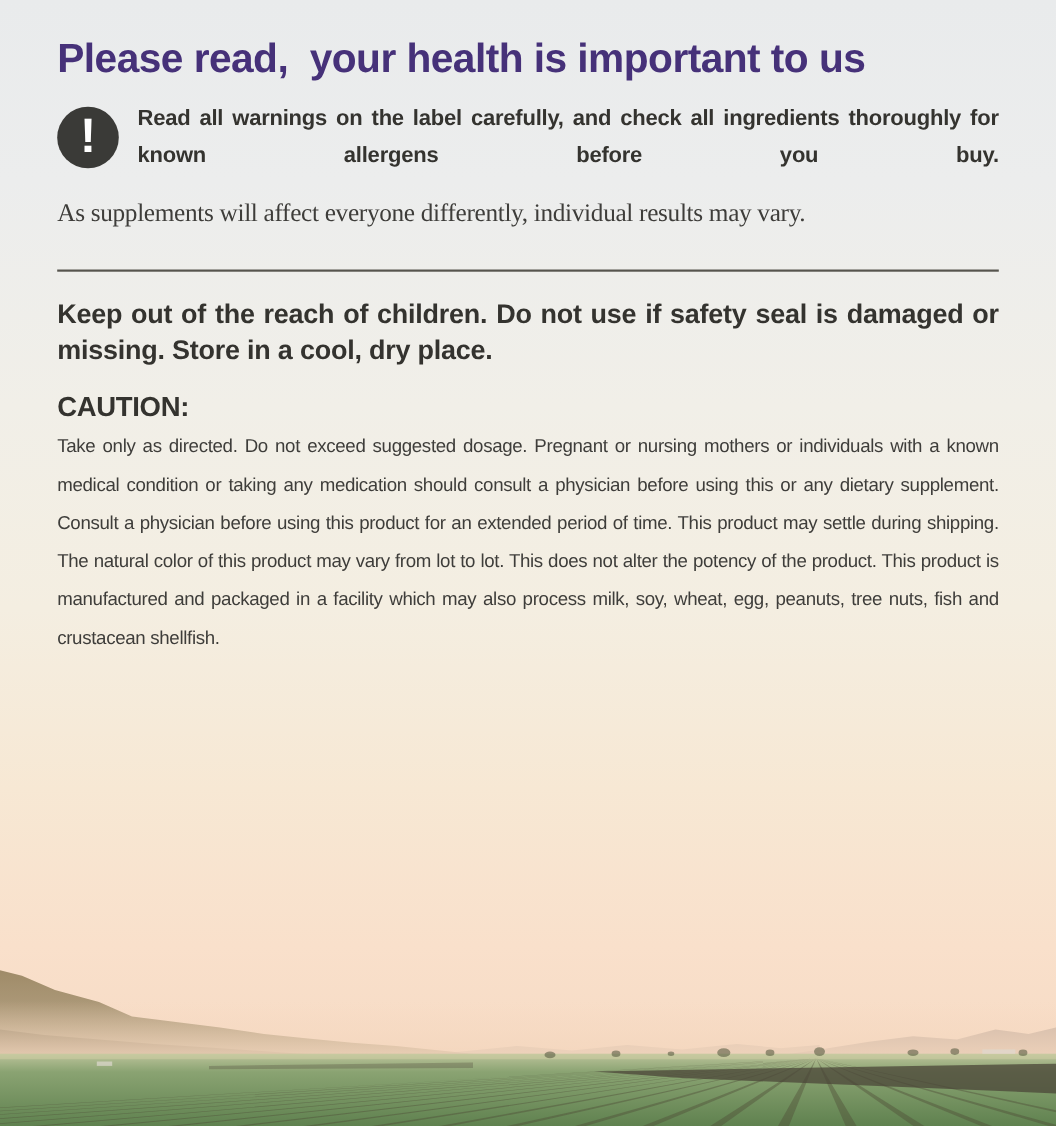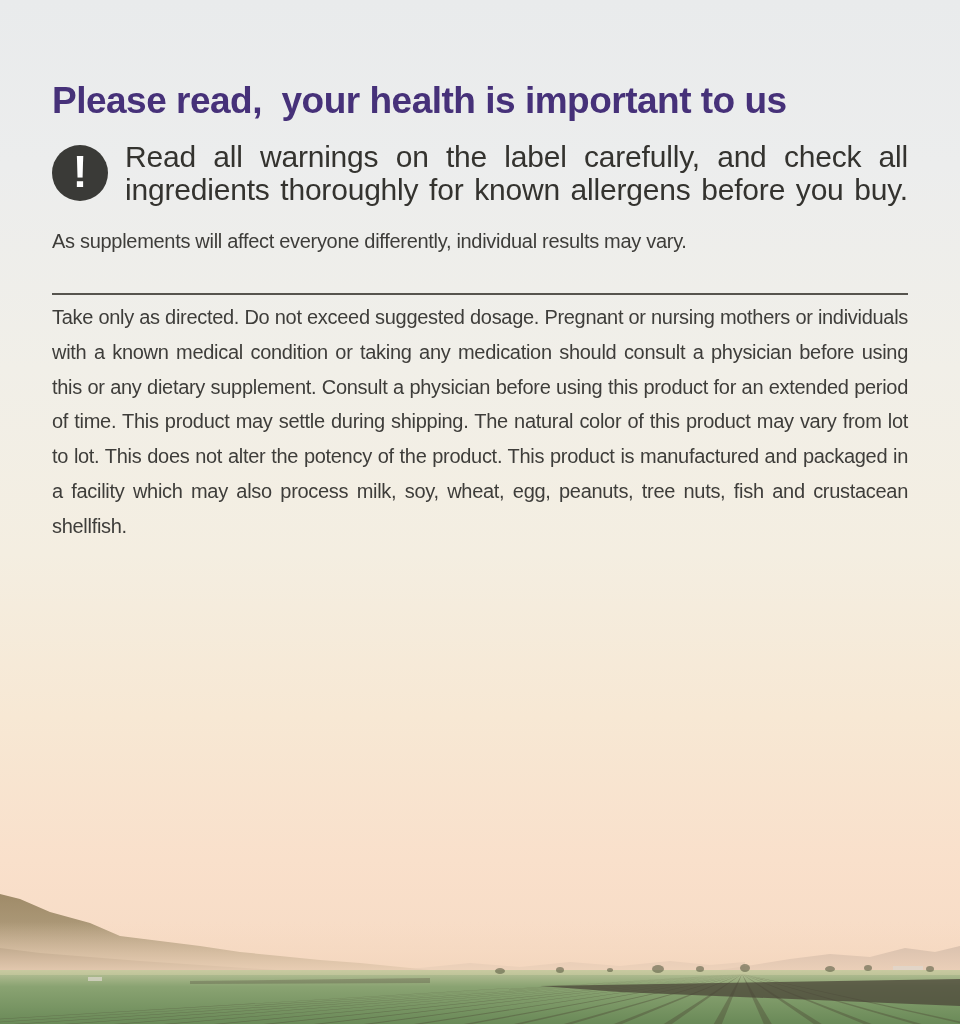--- a/index.html
+++ b/index.html
@@ -4,67 +4,67 @@
 <style>
   html, body { margin: 0; padding: 0; }
   body {
     width: 960px; height: 1024px; overflow: hidden; position: relative;
     font-family: "Liberation Sans", sans-serif;
     background: linear-gradient(180deg,
       #e9ebec 0%, #eceded 16%, #f1efe8 36%, #f4eee1 54%,
       #f7e8d4 70%, #f9e0cb 84%, #f5d8c1 100%);
   }
   .page { width: 960px; height: 1024px; position: relative; }
-  .content { position: relative; z-index: 2; padding: 66px 52px 0 52px; margin-top: 12px; }
+  .content { position: relative; z-index: 2; padding: 30px 52px 0 52px; }
 
   .page-title {
     margin: 0; font-size: 37px; font-weight: bold; line-height: 46px;
     letter-spacing: -0.5px; color: var(--heading-purple, #463179);
     white-space: pre-wrap;
   }
   p { margin: 0; }
   .intro {
     margin-top: 16px; font-size: 24.5px; line-height: 35px;
     letter-spacing: -0.3px; color: var(--text-dark, #3e3d3a);
   }
   .callout { margin-top: 16px; display: flex; align-items: center; gap: 17px; }
   .alert-icon {
     width: 56px; height: 56px; border-radius: 50%; flex: 0 0 56px;
     background: var(--icon-bg, #3a3a37); color: var(--icon-glyph, #ffffff);
     display: flex; align-items: center; justify-content: center;
   }
   .alert-glyph { font-size: 44px; font-weight: bold; line-height: 1; transform: translateY(-1px); }
   .callout-text {
-    font-size: 30px; font-weight: normal; line-height: 33px;
+    font-size: 20px; font-weight: bold; line-height: 33px;
     letter-spacing: -0.2px; color: var(--text-bold, #34332f);
     text-align: justify; text-align-last: justify;
   }
   .results-note {
-    margin-top: 18px; font-size: 20px; line-height: 35px;
-    letter-spacing: -0.3px; color: var(--text-dark, #3e3d3a);
+    margin-top: 18px; font-size: 23px; line-height: 35px;
+    letter-spacing: -0.3px; color: var(--text-dark, #3e3d3a); font-family: Liberation Serif, serif;
   }
   .divider {
     margin: 34px 0 0 0; border: none;
     border-top: 2px solid var(--divider, #56544e); height: 0;
   }
   .section-heading {
     margin: 28px 0 0 0; font-size: 32px; font-weight: bold; line-height: 40px;
     letter-spacing: -0.5px; color: var(--text-bold, #34332f);
   }
   .storage-warning {
     margin-top: 24px; font-size: 24.5px; font-weight: bold; line-height: 31.5px;
     letter-spacing: -0.2px; color: var(--text-bold, #34332f);
     text-align: justify;
   }
   .caution-label {
     margin-top: 22px; font-size: 25px; font-weight: bold; line-height: 28px;
     letter-spacing: -0.3px; color: var(--text-bold, #34332f);
   }
   .caution-text {
-    margin-top: 5px; font-size: 20px; line-height: 34.8px;
+    margin-top: 5px; font-size: 17px; line-height: 34.8px;
     letter-spacing: -0.3px; color: var(--text-dark, #3e3d3a);
     text-align: justify;
   }
   .landscape {
     position: absolute; left: 0; bottom: 0; z-index: 1;
     width: 960px; height: 170px; display: block;
   }
 </style>
 </head>
 <body>
@@ -80,21 +80,23 @@
         <span class="alert-glyph">!</span>
       </span>
       <p class="callout-text">Read all warnings on the label carefully, and check all ingredients thoroughly for known allergens before you buy.</p>
     </div>
 
     <p class="results-note">As supplements will affect everyone differently, individual results may vary.</p>
 
     <hr class="divider">
 
 
+    <p class="storage-warning">Keep out of the reach of children. Do not use if safety seal is damaged or missing. Store in a cool, dry place.</p>
 
+    <p class="caution-label">CAUTION:</p>
     <p class="caution-text">Take only as directed. Do not exceed suggested dosage. Pregnant or nursing mothers or individuals with a known medical condition or taking any medication should consult a physician before using this or any dietary supplement. Consult a physician before using this product for an extended period of time. This product may settle during shipping. The natural color of this product may vary from lot to lot. This does not alter the potency of the product. This product is manufactured and packaged in a facility which may also process milk, soy, wheat, egg, peanuts, tree nuts, fish and crustacean shellfish.</p>
 
   </main>
 
   <svg class="landscape" viewBox="0 0 960 170" preserveAspectRatio="none" aria-hidden="true">
     <defs>
       <linearGradient id="fieldGrad" x1="0" y1="0" x2="0" y2="1">
         <stop offset="0" stop-color="#bcc39a"></stop>
         <stop offset="0.25" stop-color="#8aa372"></stop>
         <stop offset="1" stop-color="#5f814f"></stop>

